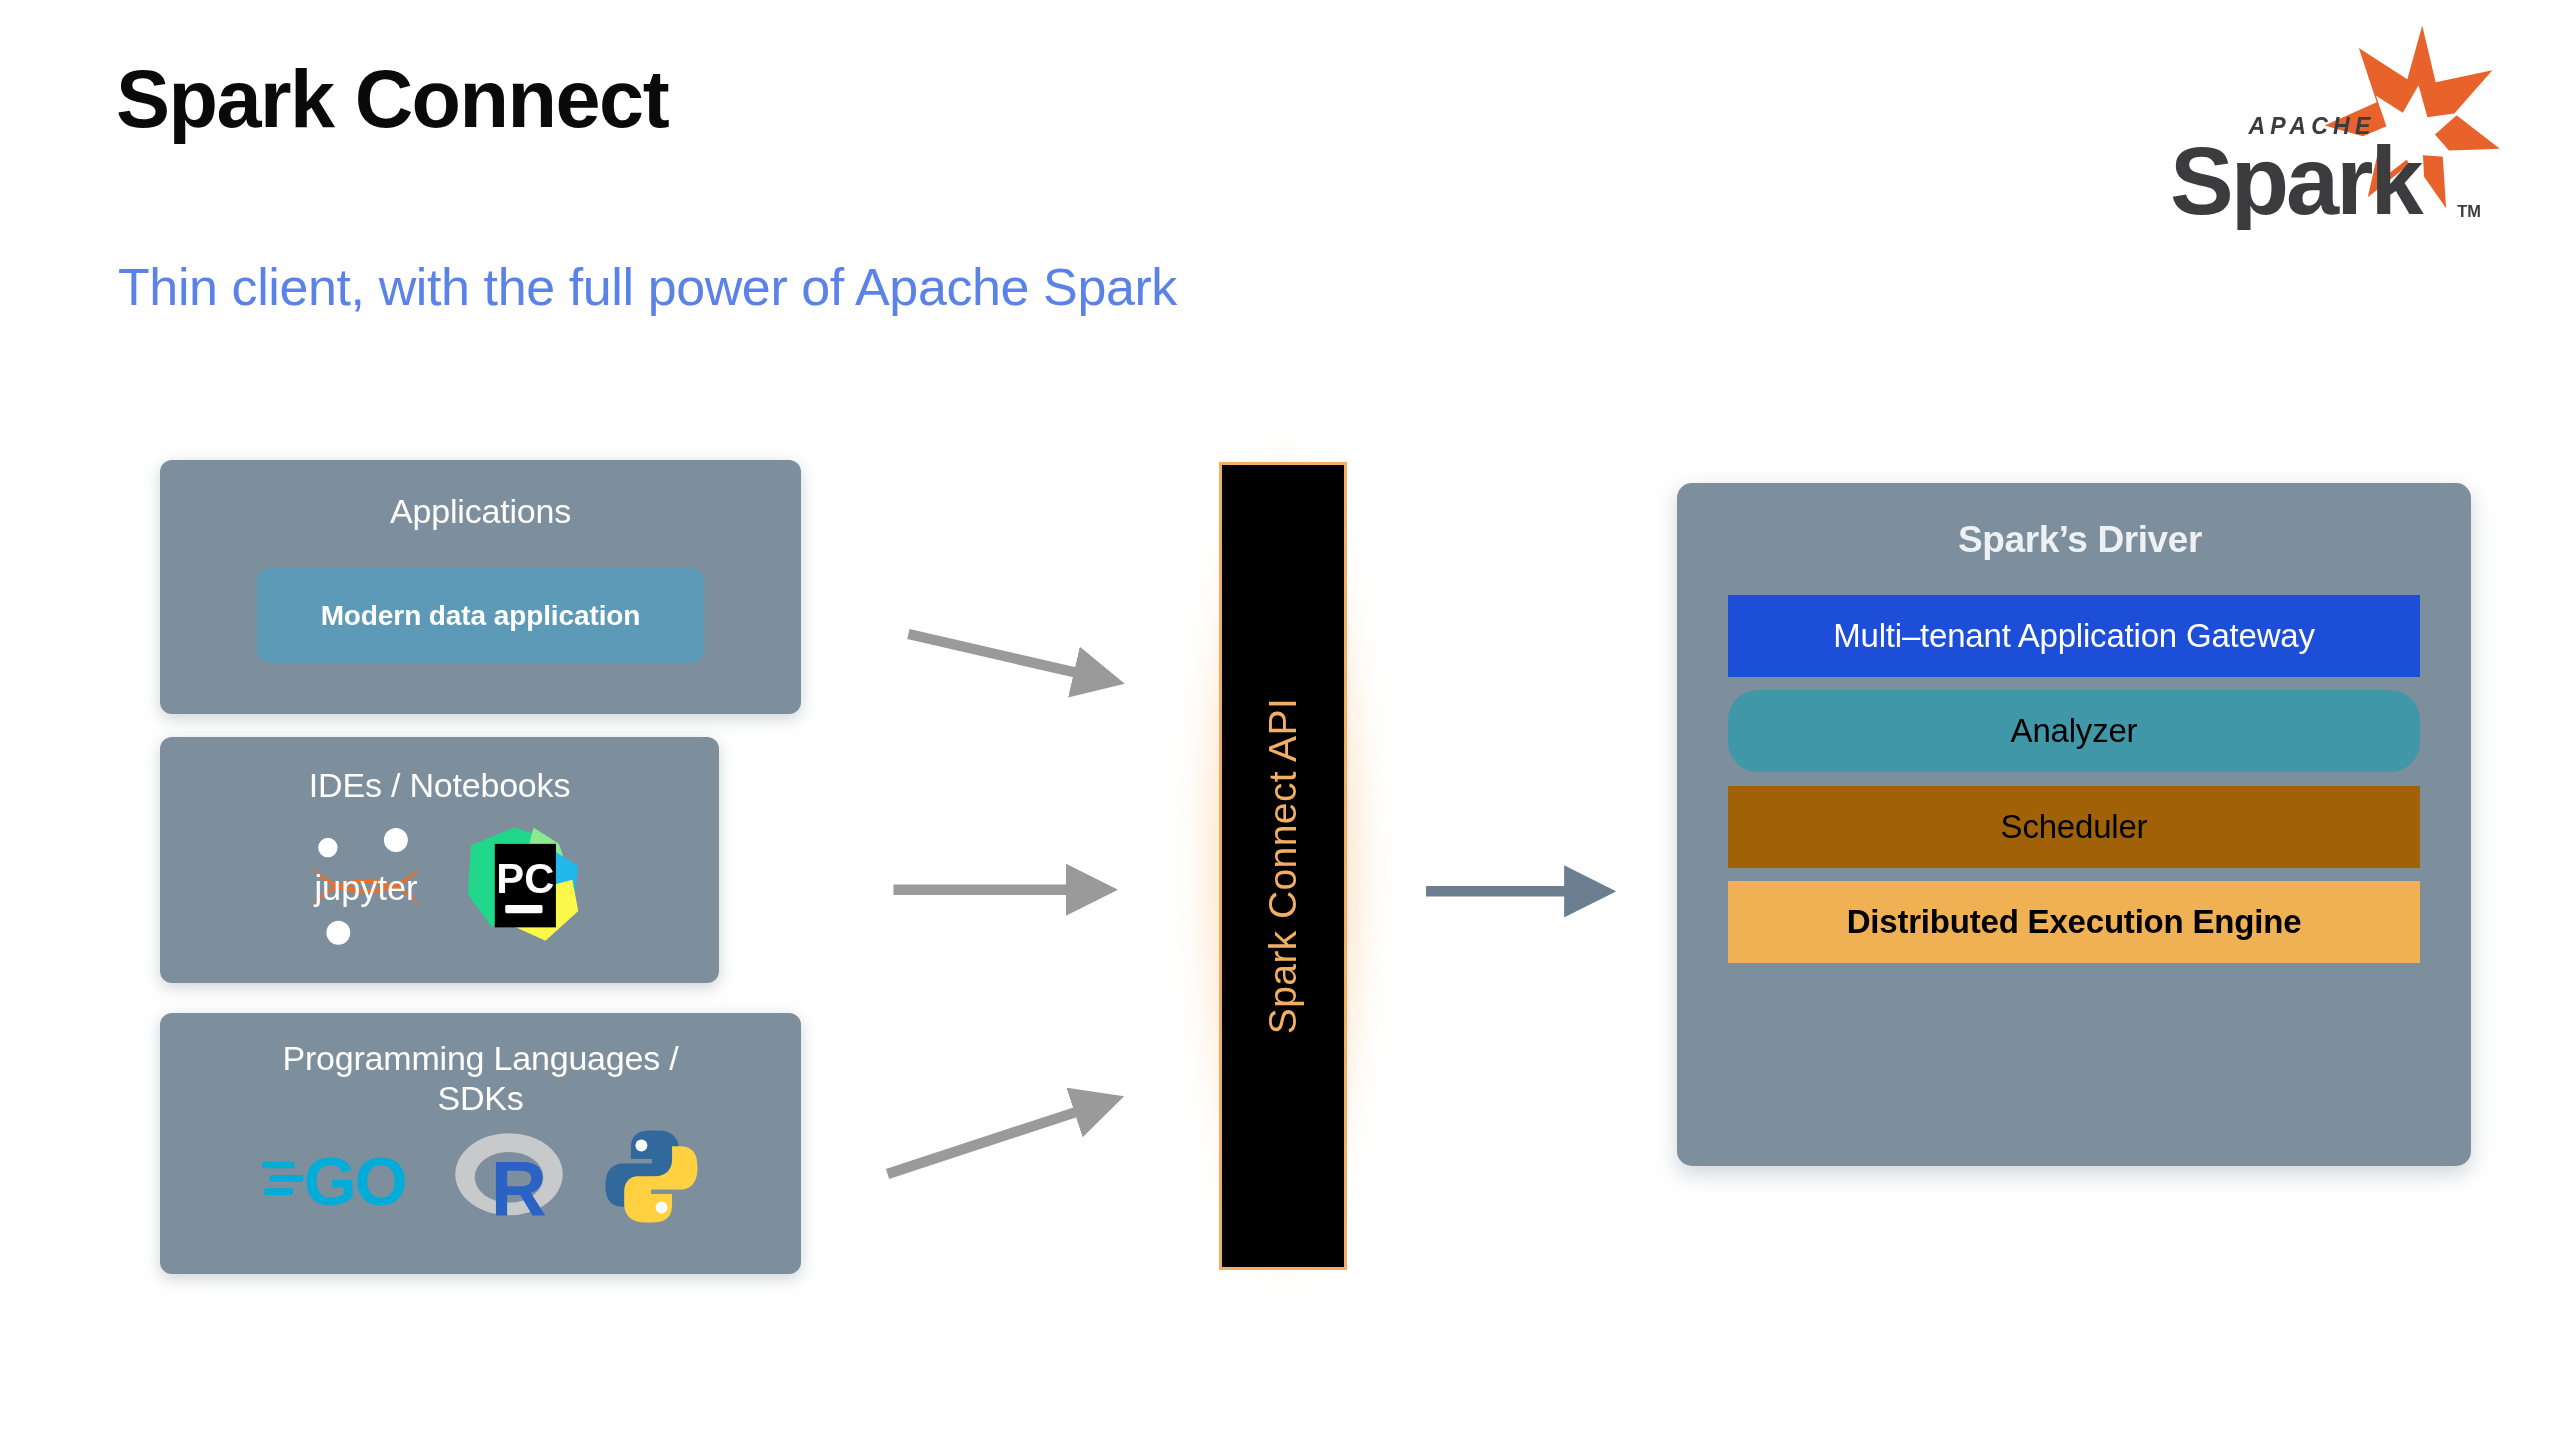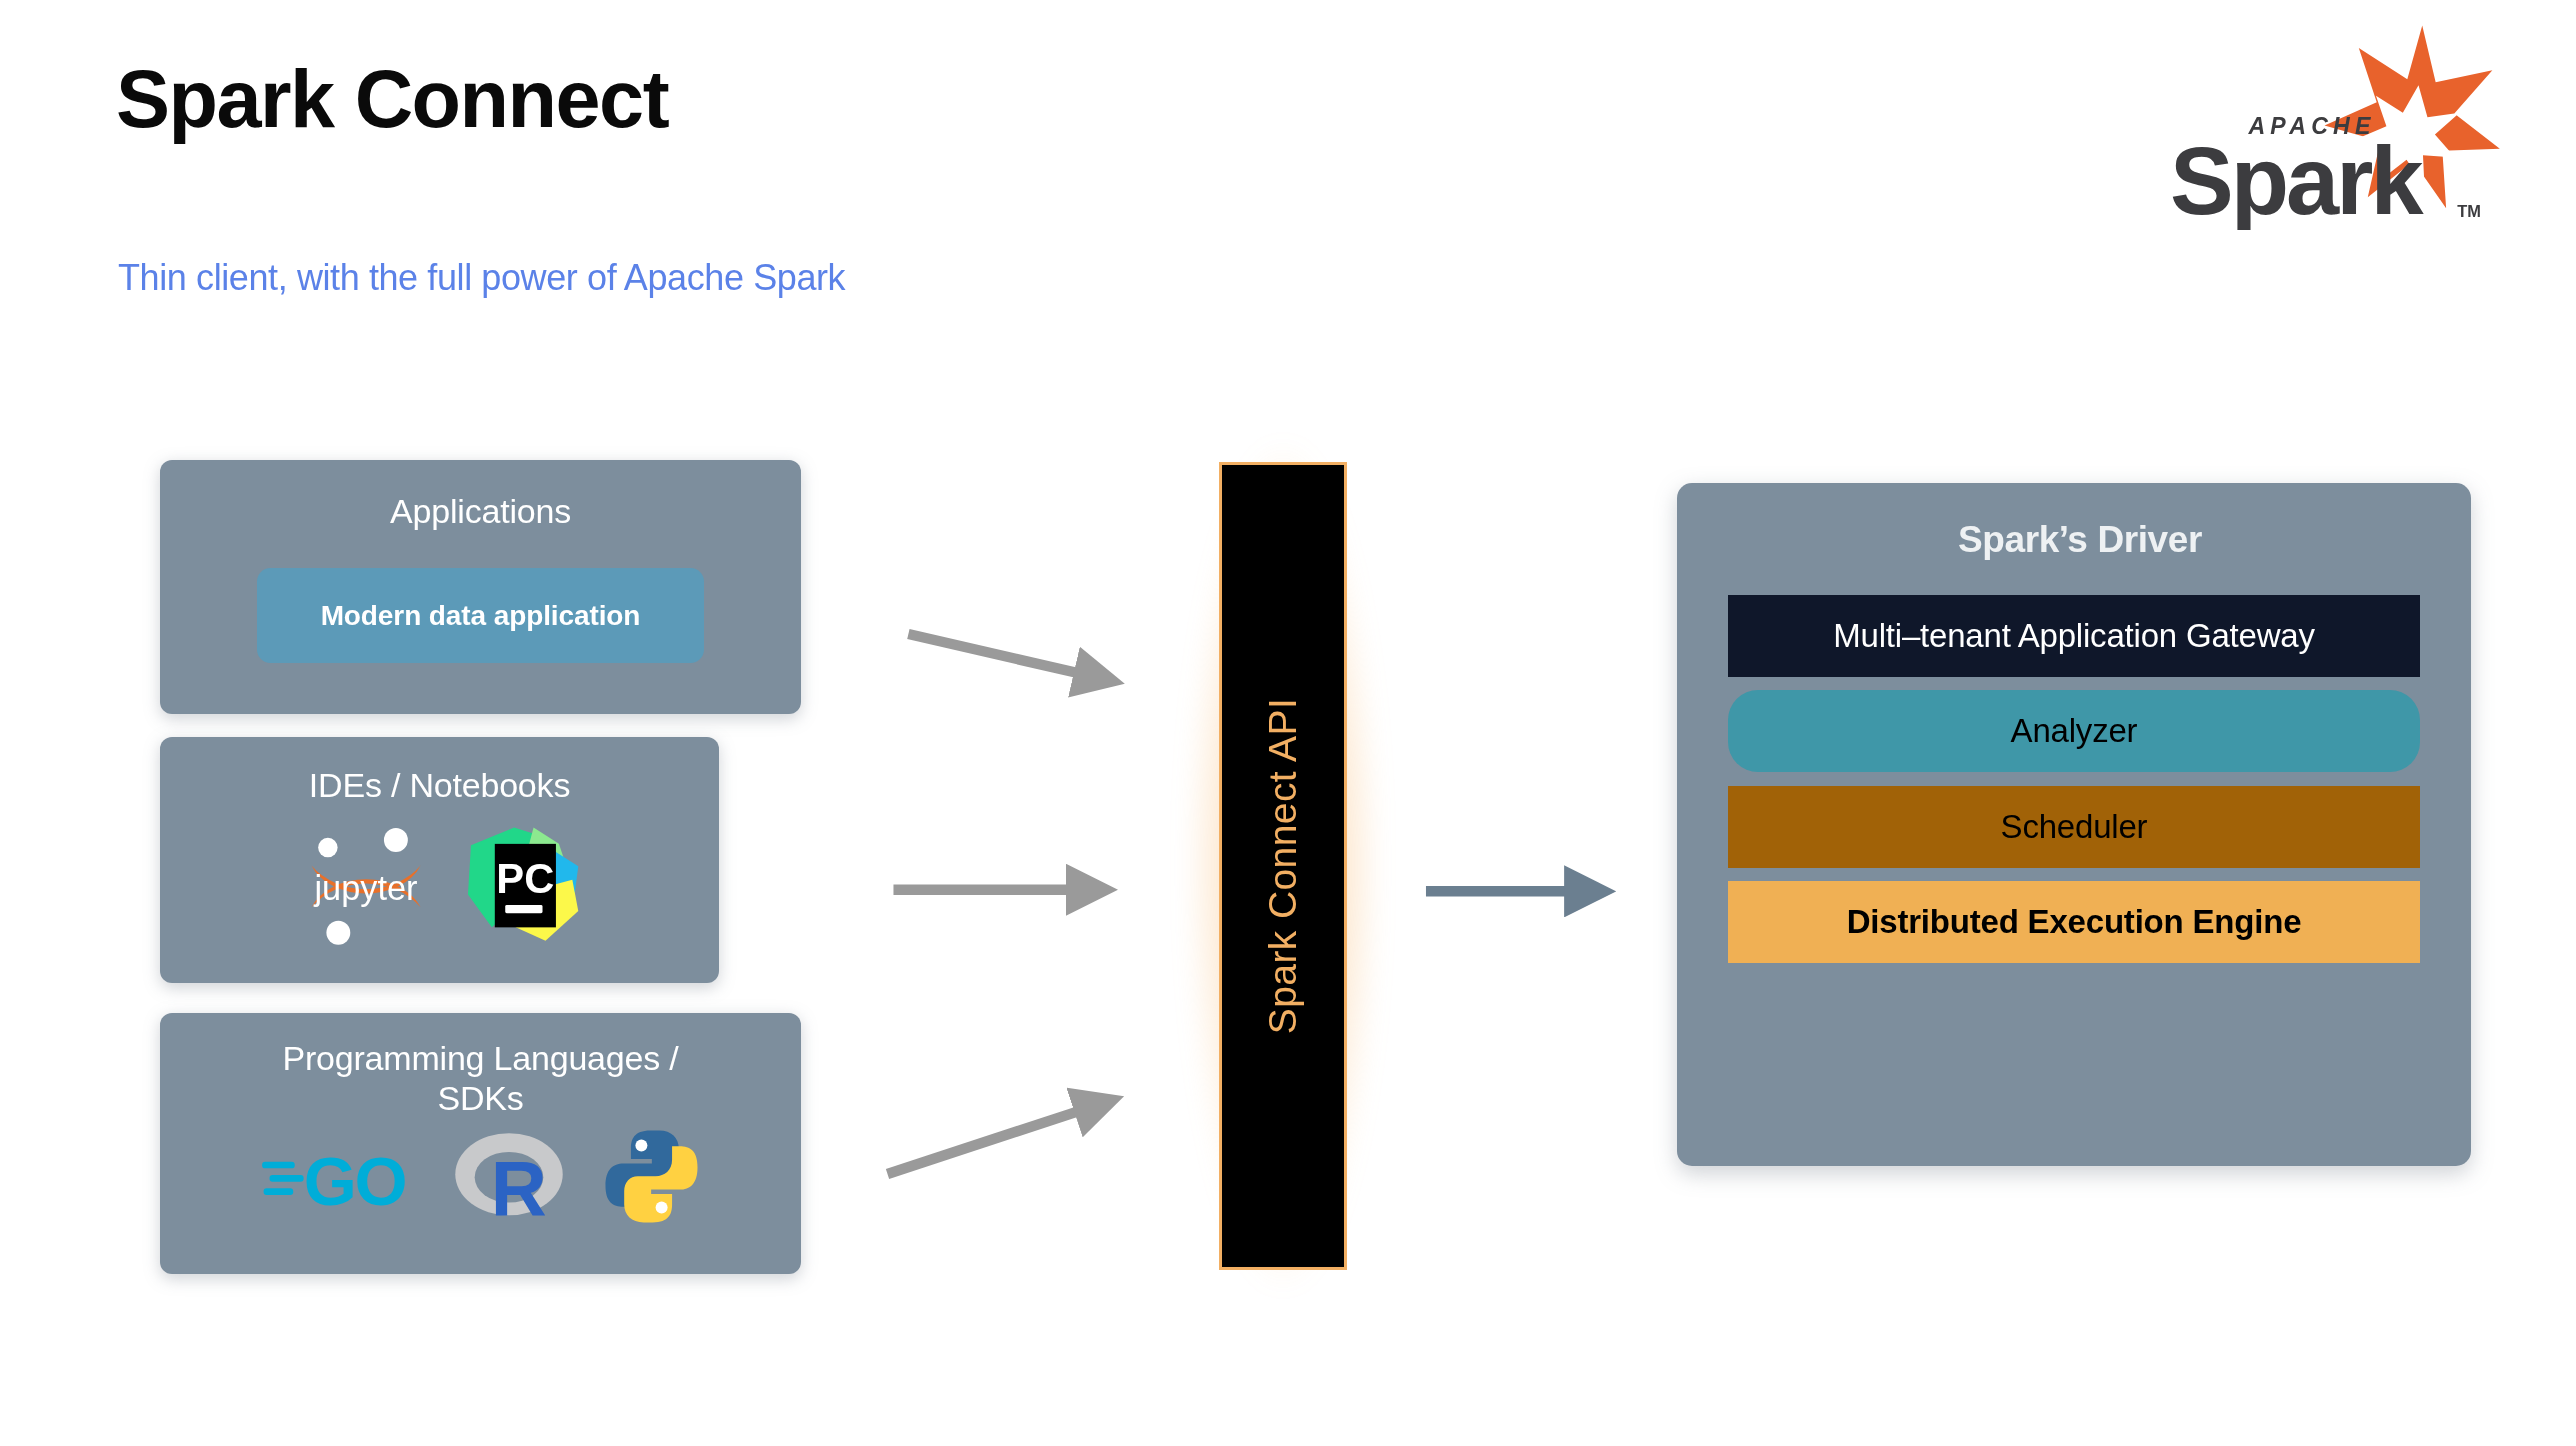--- a/index.html
+++ b/index.html
@@ -29,21 +29,21 @@
     color: #0a0a0a;
     letter-spacing: -1.5px;
     line-height: 1.08;
     white-space: nowrap;
   }
 
   #subtitle {
     position: absolute;
     left: 118px;
     top: 257px;
-    font-size: 36px;
+    font-size: 52px;
     font-weight: 400;
     color: #5b82e8;
     letter-spacing: -0.4px;
     white-space: nowrap;
   }
 
   
   #spark-logo {
     position: absolute;
     left: 2129px;
@@ -302,21 +302,21 @@
     <line x1="1198" y1="1193" x2="1460" y2="1193" stroke="#9a9a9a" stroke-width="14" marker-end="url(#head-gray)"></line>
 
     <line x1="1190" y1="1574" x2="1470" y2="1482" stroke="#9a9a9a" stroke-width="14" marker-end="url(#head-gray)"></line>
 
     <line x1="1912" y1="1195" x2="2128" y2="1195" stroke="#6b7f90" stroke-width="14" marker-end="url(#head-slate)"></line>
   </svg>
 
   <div id="driver-panel">
     <div id="driver-title">Spark’s Driver</div>
     <div id="driver-rows">
-      <div class="driver-row" style="background: #0f172a; color: rgb(255, 255, 255); font-weight: 400;">
+      <div class="driver-row" style="background: #1d4ed8; color: rgb(255, 255, 255); font-weight: 400;">
         <span>Multi–tenant Application Gateway</span>
       </div>
       <div class="driver-row" style="background: rgb(63, 151, 168); color: rgb(0, 0, 0); font-weight: 400; border-radius: 30px;">
         <span>Analyzer</span>
       </div>
       <div class="driver-row" style="background: #a16207; color: rgb(0, 0, 0); font-weight: 400; text-align: right;">
         <span>Scheduler</span>
       </div>
       <div class="driver-row" style="background: rgb(240, 176, 84); color: rgb(0, 0, 0); font-weight: 700;">
         <span>Distributed Execution Engine</span>

